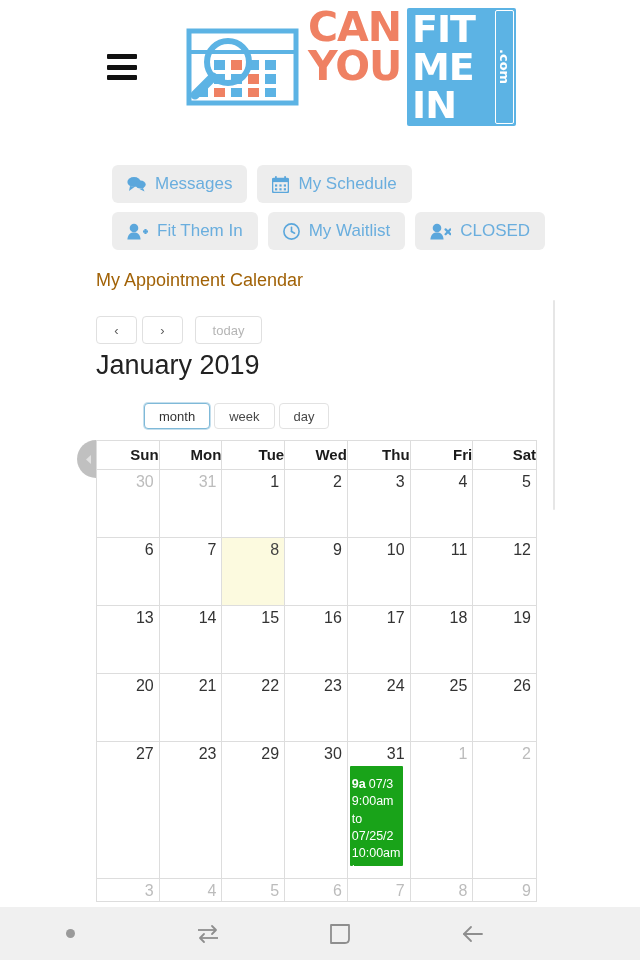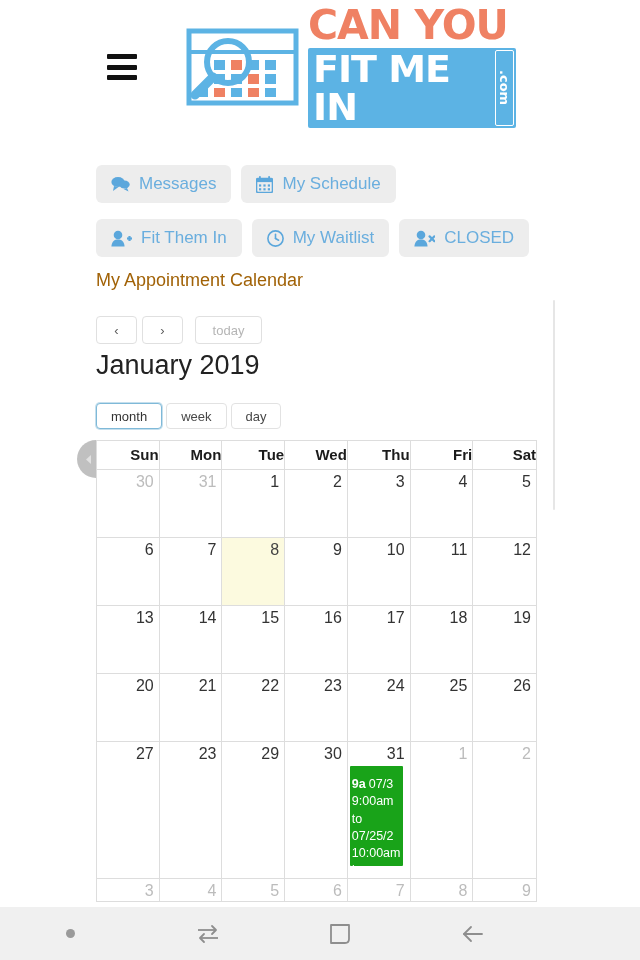--- a/index.html
+++ b/index.html
@@ -48,21 +48,21 @@
     left: 186px;
     top: 22px;
     width: 330px;
     height: 90px;
     display: flex;
     align-items: center;
     gap: 9px;
   }
 
   .logo-mark { width: 113px; height: 78px; flex: none; }
-  .logo-words { display: flex; flex-direction: column; gap: 3px; }
+  .logo-words { display: flex; flex-direction: row; gap: 3px; }
 
   .logo-line1 {
     font-size: 41px;
     font-weight: bold;
     color: #ef8163;
     letter-spacing: -1px;
     line-height: 0.95;
     font-family: "DejaVu Sans", sans-serif;
   }
   .logo-line2wrap {
@@ -91,26 +91,26 @@
     border-radius: 2px;
     padding: 1px;
     letter-spacing: 0px;
     text-align: center;
     font-family: "DejaVu Sans", sans-serif;
   }
 
   
   .navbtns {
     position: absolute;
-    left: 96px;
+    left: 112px;
     top: 165px;
     width: 450px;
     display: flex;
     flex-wrap: wrap;
-    gap: 16px 10px;
+    gap: 9px 10px;
   }
   .pill {
     background: #ededed;
     border-radius: 6px;
     padding: 0 15px;
     height: 38px;
     display: flex;
     align-items: center;
     gap: 9px;
     color: #6aaede;
@@ -187,20 +187,21 @@
     border-radius: 4px;
     height: 26px;
     padding: 0 14px;
     font-size: 13px;
     color: #484848;
     display: flex;
     align-items: center;
     justify-content: center;
     cursor: pointer;
     font-family: "Liberation Sans", sans-serif;
+    margin-left: 48px;
   }
   .vbtn + .vbtn { margin-left: 4px; }
   .vbtn.active {
     border-color: #7fb9d8;
     box-shadow: 0 0 0 1px rgba(127,185,216,0.45);
     color: #333333;
   }
 
   
   .edge-handle {

